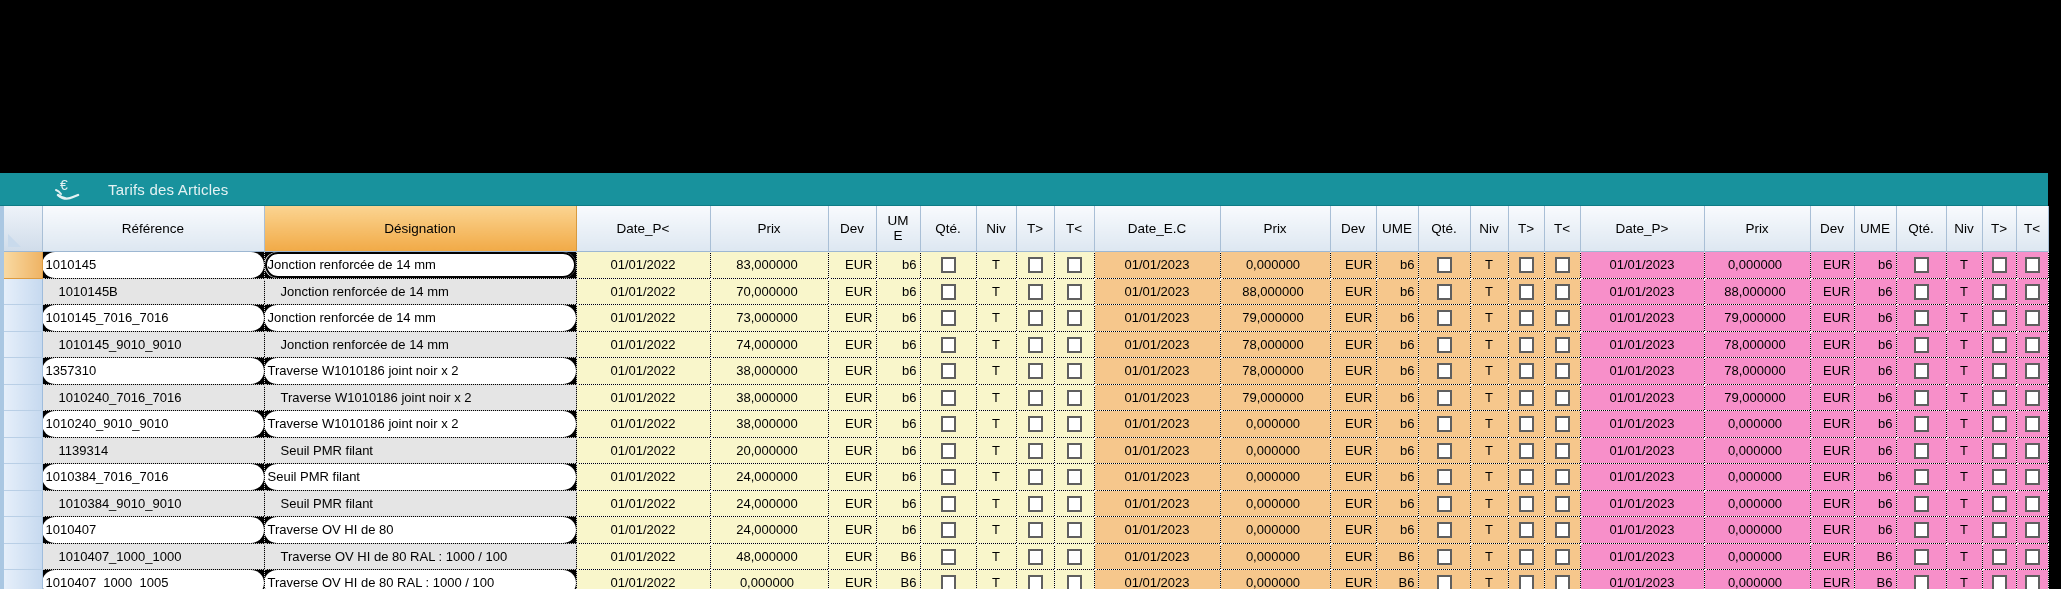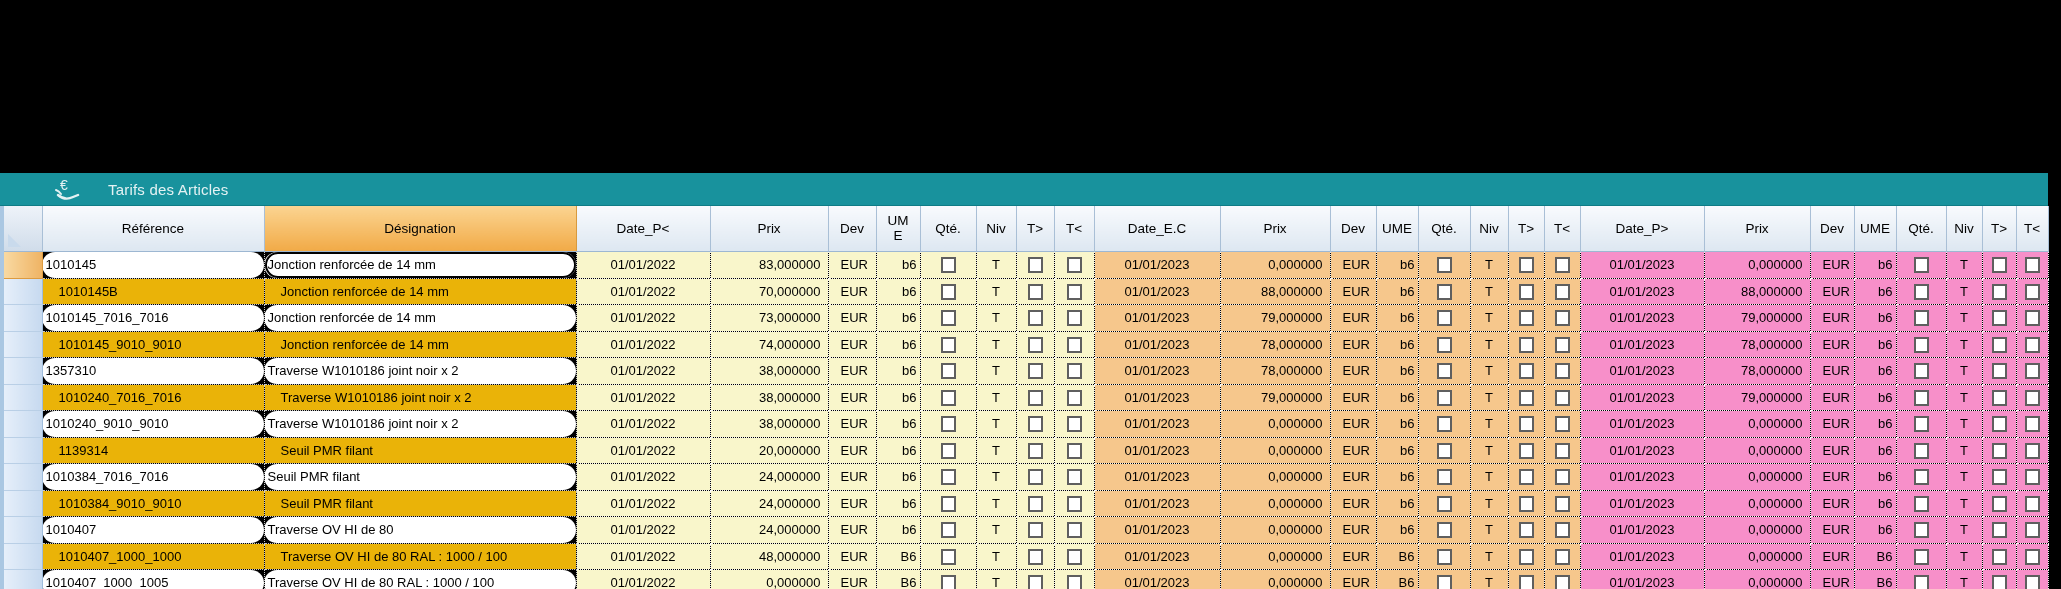--- a/index.html
+++ b/index.html
@@ -31,36 +31,36 @@
   th.marker .tri{
     position:absolute;left:4px;bottom:4px;width:0;height:0;
     border-bottom:13px solid #c9daec;border-right:13px solid transparent;
   }
   th .wrapume{display:inline-block;width:26px;white-space:normal;line-height:1.05;word-break:break-all;}
   tbody td{
     height:25.5px;padding:0 3px;overflow:hidden;white-space:nowrap;vertical-align:middle;
     border-right:1px dotted #c6c6c6;border-bottom:1px dotted #c6c6c6;
   }
   tr.even td.plain{background:#ffffff;border-radius:13px;}
-  tr.odd  td.plain{background:#eab308;padding-left:16px;}
+  tr.odd  td.plain{background:#e5e5e5;padding-left:16px;}
   td.mk{
     background:linear-gradient(90deg,#e6effa,#c6d9ef);
     border-right:1px solid #9fbcdc;border-bottom:1px solid #b9cfe6;
   }
   tr.selrow td.mk{
     background:linear-gradient(90deg,#f8d9a2,#efb364);
     border-right:1px solid #dd9b3f;border-bottom:1px solid #dd9b3f;
   }
   td.g1{background:#f9f6cb;border-right:1px dotted rgba(255,255,255,.95);border-bottom:1px dotted rgba(255,255,255,.95);}
   td.g2{background:#f6c78c;border-right:1px dotted rgba(255,255,255,.95);border-bottom:1px dotted rgba(255,255,255,.95);}
   td.g3{background:#f78fc9;border-right:1px dotted rgba(255,255,255,.95);border-bottom:1px dotted rgba(255,255,255,.95);}
   td.selcell{background:#fff !important;box-shadow:inset 0 0 0 2px #000;}
   td.date{text-align:center;}
-  td.prix{text-align:right;padding-right:7px;}
-  td.dev{text-align:left;padding-left:12px;}
+  td.prix{text-align:center;padding-right:7px;}
+  td.dev{text-align:right;padding-left:12px;}
   td.ume{text-align:right;}
   td.niv{text-align:center;}
   td.chk{text-align:center;}
   .checkbox{
     display:inline-block;width:11px;height:12px;background:#fff;
     border:2px solid #5f5f5f;vertical-align:middle;
   }
 </style>
 </head>
 <body>

